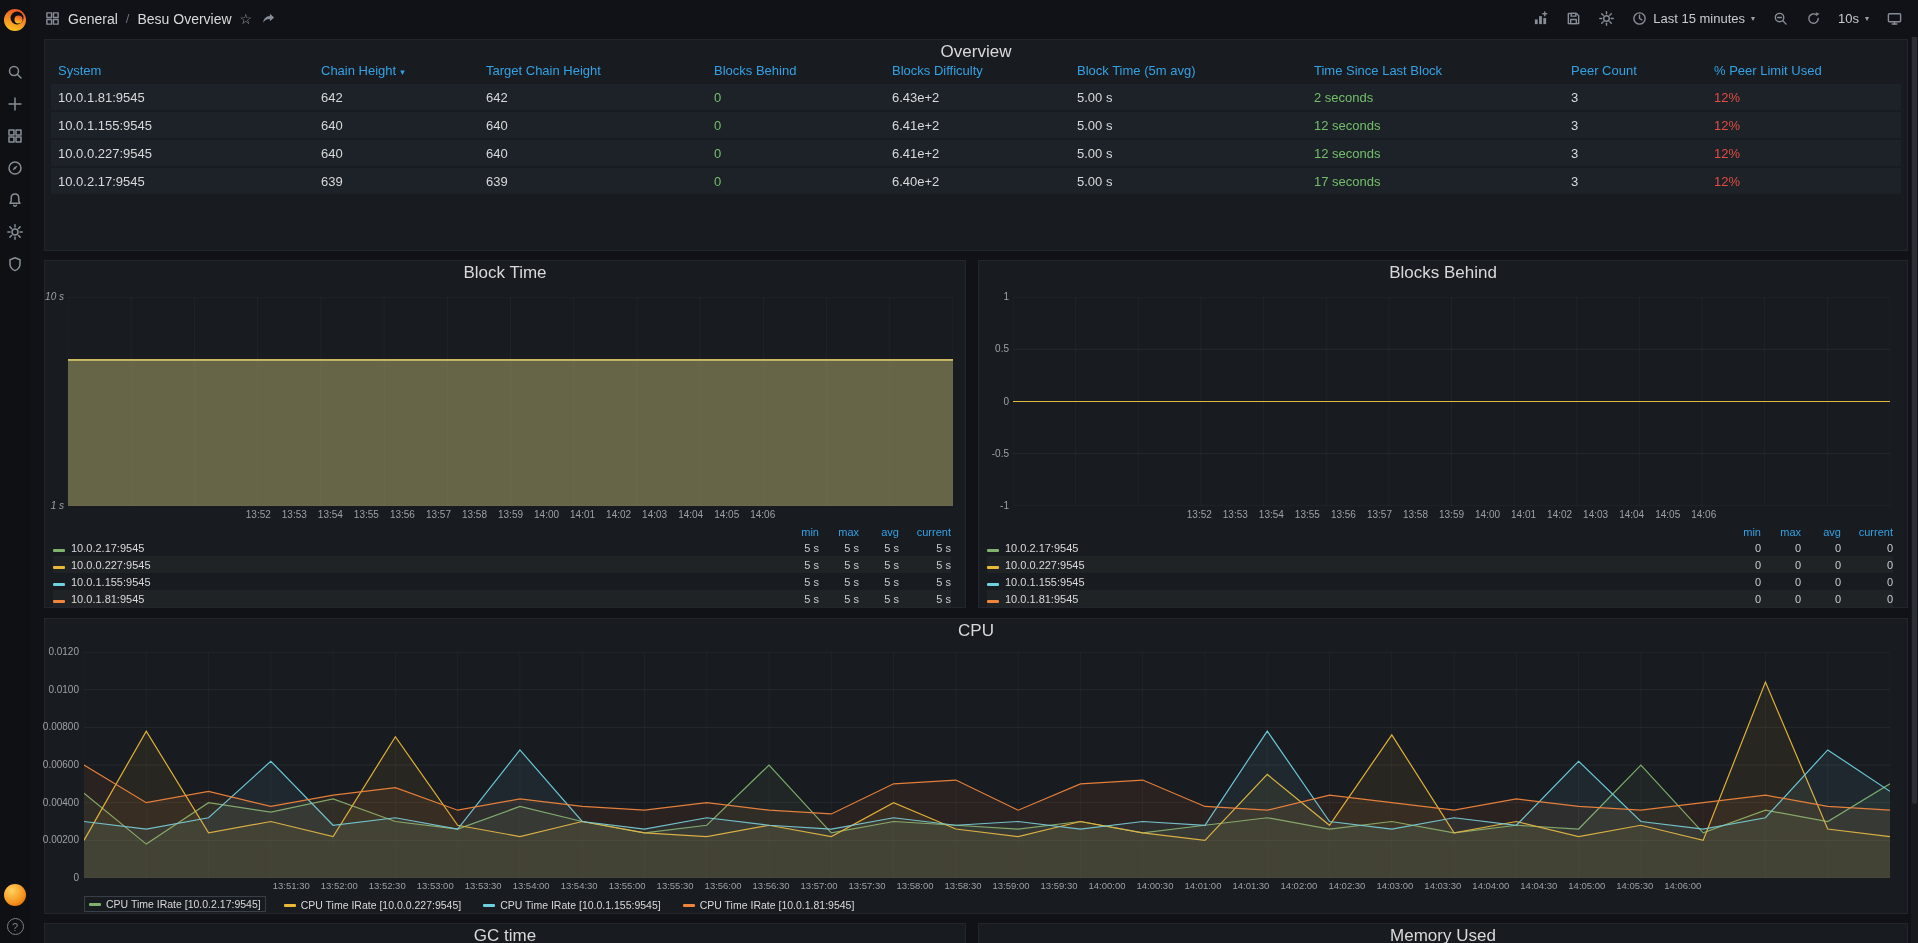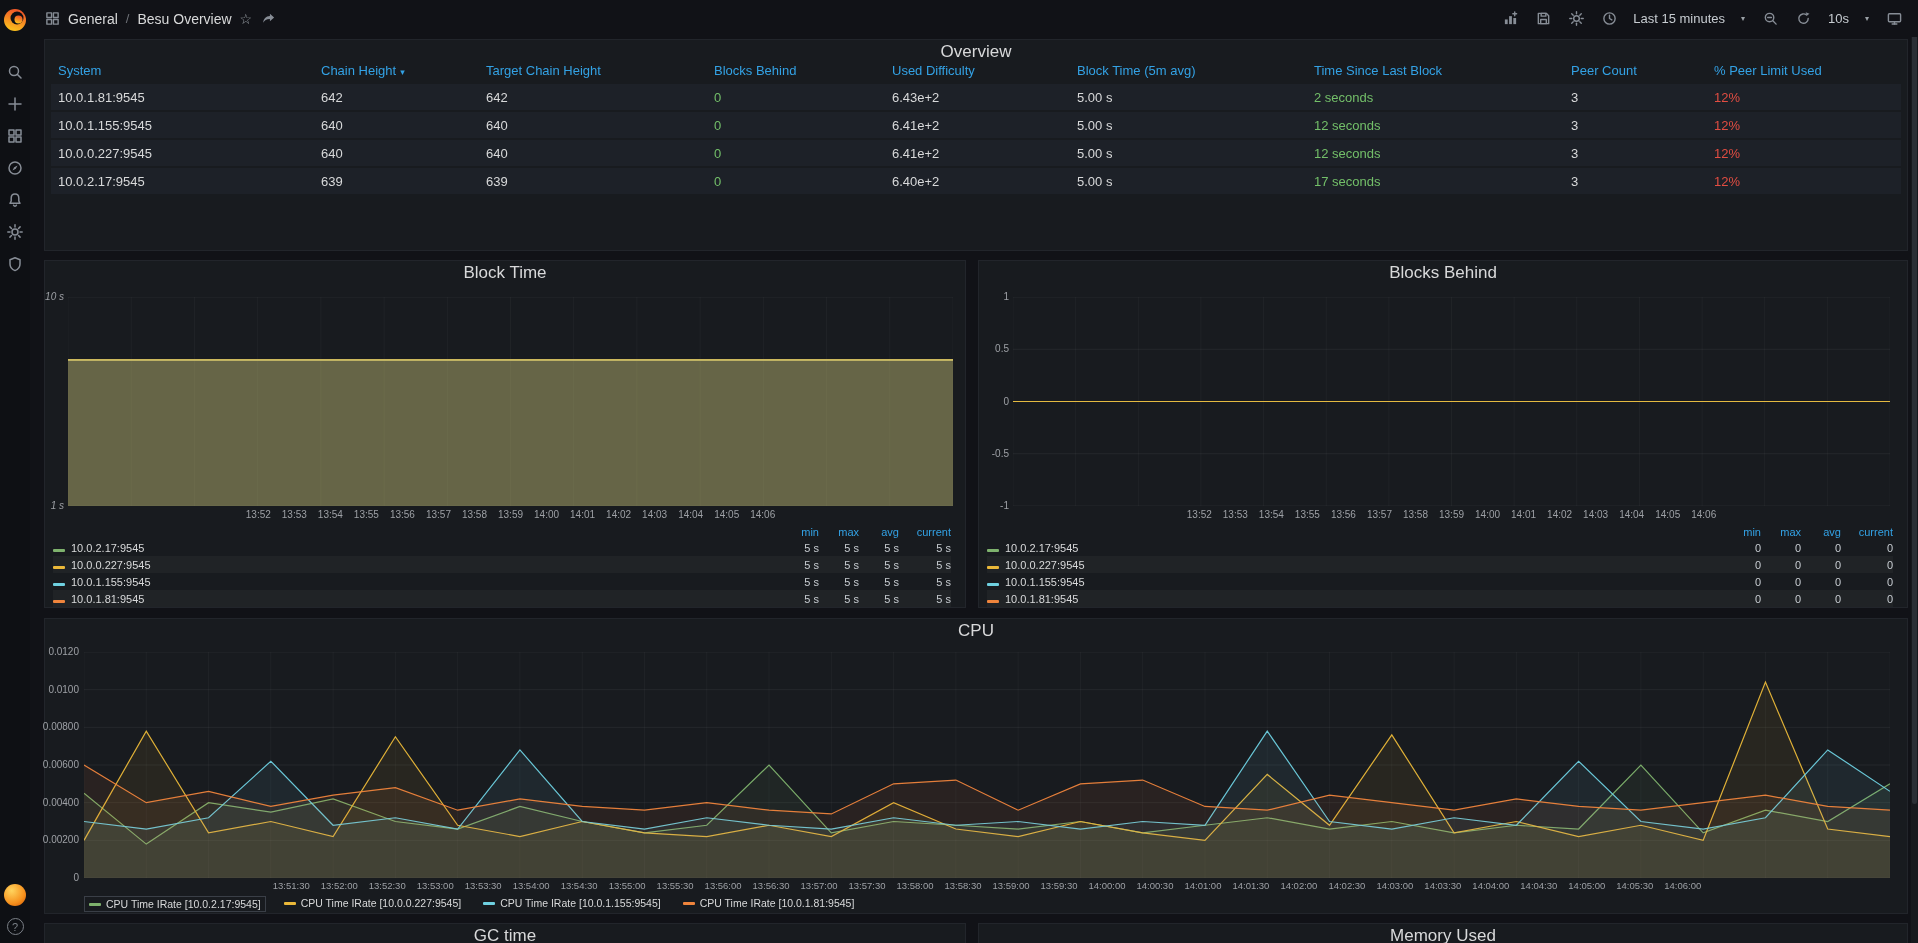--- a/index.html
+++ b/index.html
@@ -21,21 +21,21 @@
   
   .navbar{position:fixed;left:30px;top:0;right:0;height:37px;display:flex;align-items:center;
     padding:0 16px 0 14px;background:#111217;z-index:15;}
   .crumb{display:flex;align-items:center;gap:8px;}
   .crumb .txt{color:#d8d9da;font-size:14px;cursor:pointer;}
   .crumb .div{color:#6e7177;}
   .nav-ic{width:16px;height:16px;display:flex;align-items:center;justify-content:center;
     color:#9aa0a6;cursor:pointer;}
   .nav-ic svg{width:15px;height:15px;}
   .nav-right{margin-left:auto;display:flex;align-items:center;gap:17px;}
-  .picker{display:flex;align-items:center;gap:16px;color:#c7ccd1;font-size:13px;cursor:pointer;}
+  .picker{display:flex;align-items:center;gap:6px;color:#c7ccd1;font-size:13px;cursor:pointer;}
   .caret{font-size:8px;color:#9aa0a6;line-height:1;}
   .star{font-size:14px;color:#9aa0a6;cursor:pointer;}
 
   
   .main{position:absolute;left:30px;top:37px;width:1888px;height:906px;}
   .panel{position:absolute;background:#181b1f;border:1px solid #22252b;}
   .p-title{position:absolute;top:0;left:0;right:0;height:22px;line-height:24px;text-align:center;
     font-size:17px;color:#d8d9da;cursor:pointer;}
 
   
@@ -61,21 +61,21 @@
   .lgrid{display:grid;grid-template-columns:18px 1fr 40px 40px 40px 52px;align-items:center;font-size:11px;}
   .lg-head{height:14px;color:#33a2e5;}
   .lg-head span{text-align:right;}
   .lg-row{height:17px;color:#d8d9da;}
   .lg-row.stripe{background:rgba(255,255,255,0.035);}
   .lg-mark{width:12px;height:3px;border-radius:1px;display:inline-block;}
   .lg-name{cursor:pointer;}
   .lg-stat{text-align:right;color:#c7ccd1;}
 
   
-  .h-legend{position:absolute;display:flex;align-items:flex-start;gap:14px;font-size:10.5px;color:#d8d9da;}
+  .h-legend{position:absolute;display:flex;align-items:flex-end;gap:14px;font-size:10.5px;color:#d8d9da;}
   .h-item{display:flex;align-items:center;gap:5px;padding:1px 4px;cursor:pointer;}
   .h-item:first-child{border:1px solid #3a3f47;}
 
   
   .scrollbar{position:fixed;right:0;top:30px;width:7px;height:913px;background:#17191d;}
   .scroll-thumb{position:absolute;top:4px;left:1px;width:5px;height:770px;background:#2b2f35;border-radius:3px;cursor:pointer;}
 
   .ic-stroke{fill:none;stroke:#878d96;stroke-width:1.5;stroke-linecap:round;stroke-linejoin:round;}
   .ic-fill{fill:#878d96;}
 </style>
@@ -245,21 +245,21 @@
 <div class="main">
 
   <div class="panel" style="left:14px;top:2px;width:1864px;height:212px;">
     <div class="p-title">Overview</div>
     <div class="tbl">
       <div class="t-head">
         <div class="cell"><span>System</span></div>
         <div class="cell"><span>Chain Height</span><span class="sort">▾</span></div>
         <div class="cell"><span>Target Chain Height</span></div>
         <div class="cell"><span>Blocks Behind</span></div>
-        <div class="cell"><span>Used Difficulty</span></div>
+        <div class="cell"><span>Blocks Difficulty</span></div>
         <div class="cell"><span>Block Time (5m avg)</span></div>
         <div class="cell"><span>Time Since Last Block</span></div>
         <div class="cell"><span>Peer Count</span></div>
         <div class="cell"><span>% Peer Limit Used</span></div>
       </div>
 
       <div class="t-row">
         <div class="cell">10.0.1.81:9545</div>
         <div class="cell">642</div>
         <div class="cell">642</div>

